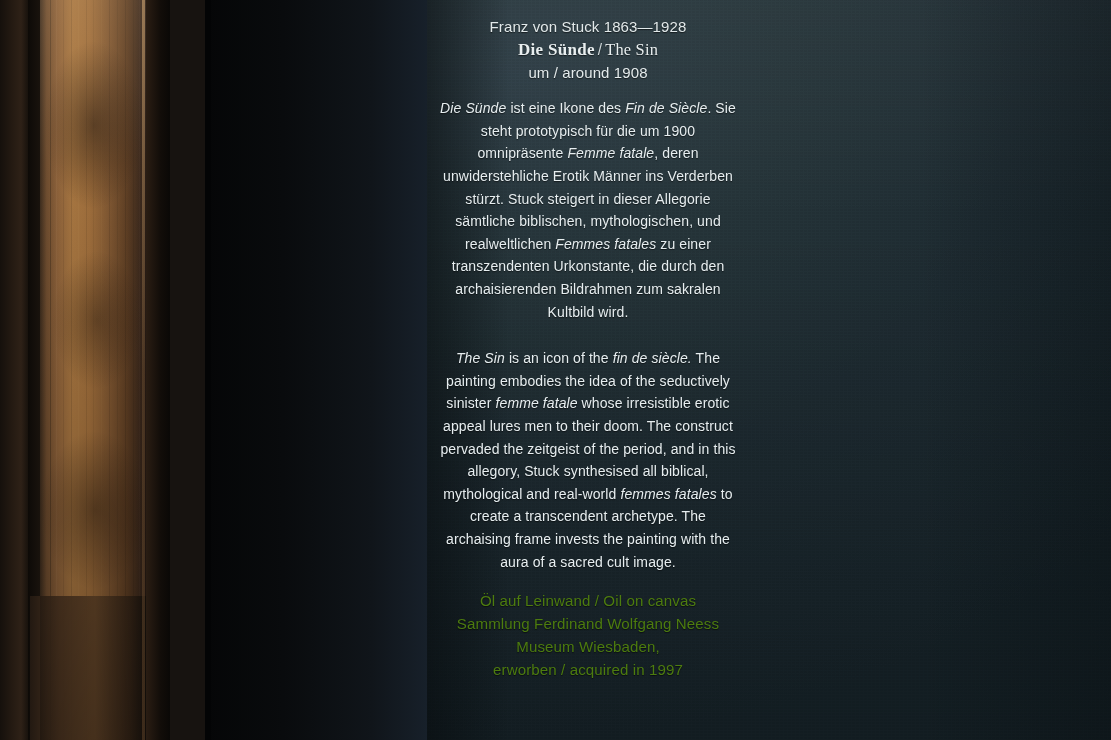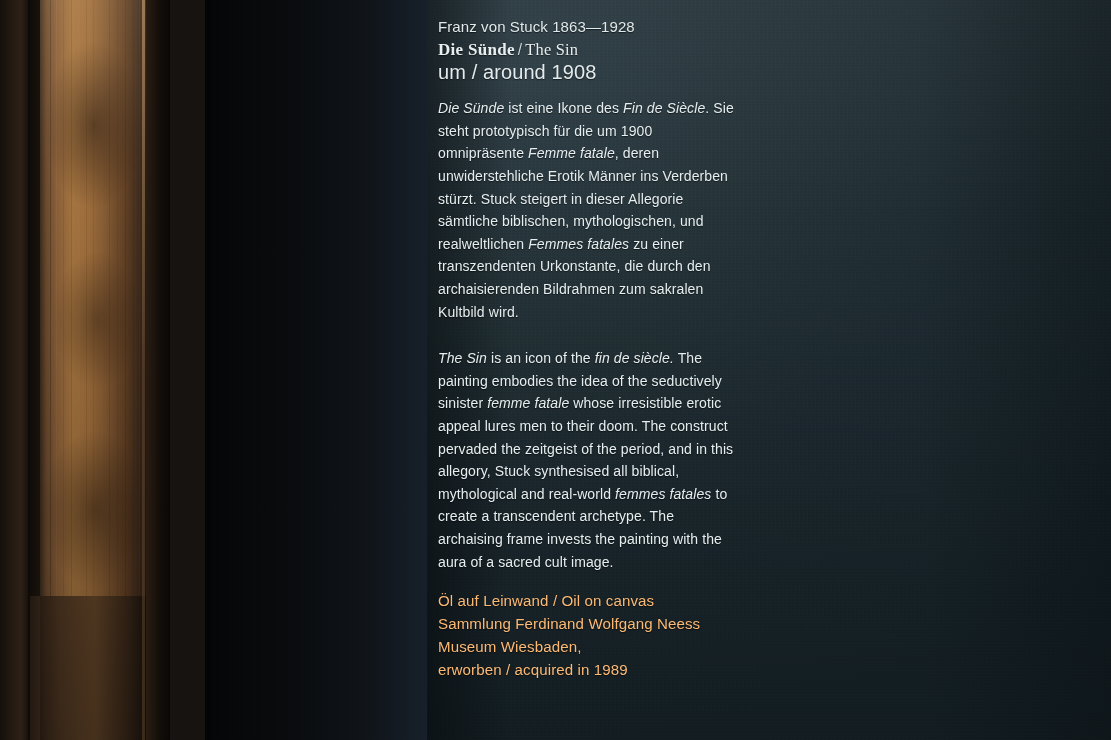--- a/index.html
+++ b/index.html
@@ -115,20 +115,21 @@
   .label {
     position: absolute;
     left: 438px; top: 16px;
     width: 300px;
     color: #e9eff0;
     font-family: "Liberation Sans", sans-serif;
     font-size: 15.2px;
     line-height: 21.4px;
     letter-spacing: .1px;
     text-shadow: 0 1px 1px rgba(0,0,0,0.55);
+    text-align: center;
     -webkit-font-smoothing: antialiased;
   }
   .label .artist {
     font-size: 15px;
     color: #e2e9ea;
     margin: 0 0 2px 0;
   }
   .label .title-line {
     margin: 0 0 1px 0;
     font-size: 15.6px;
@@ -140,36 +141,36 @@
     letter-spacing: .3px;
   }
   .slash { color: #cfd8da; padding: 0 3px; }
   .title-en {
     font-family: "Liberation Serif", serif;
     font-size: 16.4px;
     letter-spacing: .2px;
   }
   .label .date {
     margin: 0 0 14px 0;
-    font-size: 20px;
+    font-size: 15px;
     color: #e4ebec;
   }
   .para {
     margin: 0 0 16px 0;
     font-size: 14px;
     line-height: 22.6px;
     color: #e7eef0;
   }
   .para.en { color: #e7eef0; margin-top: 24px; }
   .para i, .ital { font-style: italic; }
   .credits {
     margin: 12px 0 0 0;
     font-size: 15.1px;
     line-height: 23px;
-    color: #fdba74;
+    color: #4d7c0f;
   }
   .credits div { white-space: nowrap; }
 </style>
 </head>
 <body>
 
 <div id="scene">
 
   <div class="wood-zone">
     <div class="wood-strip-a"></div>
@@ -218,18 +219,18 @@
     <p class="date">um / around 1908</p>
 
     <p class="para de"><span class="ital">Die Sünde</span><span> ist eine Ikone des </span><span class="ital">Fin de Siècle</span><span>. Sie steht prototypisch für die um 1900 omnipräsente </span><span class="ital">Femme fatale</span><span>, deren unwiderstehliche Erotik Männer ins Verderben stürzt. Stuck steigert in dieser Allegorie sämtliche biblischen, mythologischen, und realweltlichen </span><span class="ital">Femmes fatales</span><span> zu einer transzendenten Urkonstante, die durch den archaisierenden Bildrahmen zum sakralen Kultbild wird.</span></p>
 
     <p class="para en"><span class="ital">The Sin</span><span> is an icon of the </span><span class="ital">fin de siècle.</span><span> The painting embodies the idea of the seductively sinister </span><span class="ital">femme fatale</span><span> whose irresistible erotic appeal lures men to their doom. The construct pervaded the zeitgeist of the period, and in this allegory, Stuck synthesised all biblical, mythological and real-world </span><span class="ital">femmes fatales</span><span> to create a transcendent archetype. The archaising frame invests the painting with the aura of a sacred cult image.</span></p>
 
     <div class="credits">
       <div>Öl auf Leinwand / Oil on canvas</div>
       <div>Sammlung Ferdinand Wolfgang Neess</div>
       <div>Museum Wiesbaden,</div>
-      <div>erworben / acquired in 1989</div>
+      <div>erworben / acquired in 1997</div>
     </div>
 
   </div>
 
 </div>
 
 </body></html>

